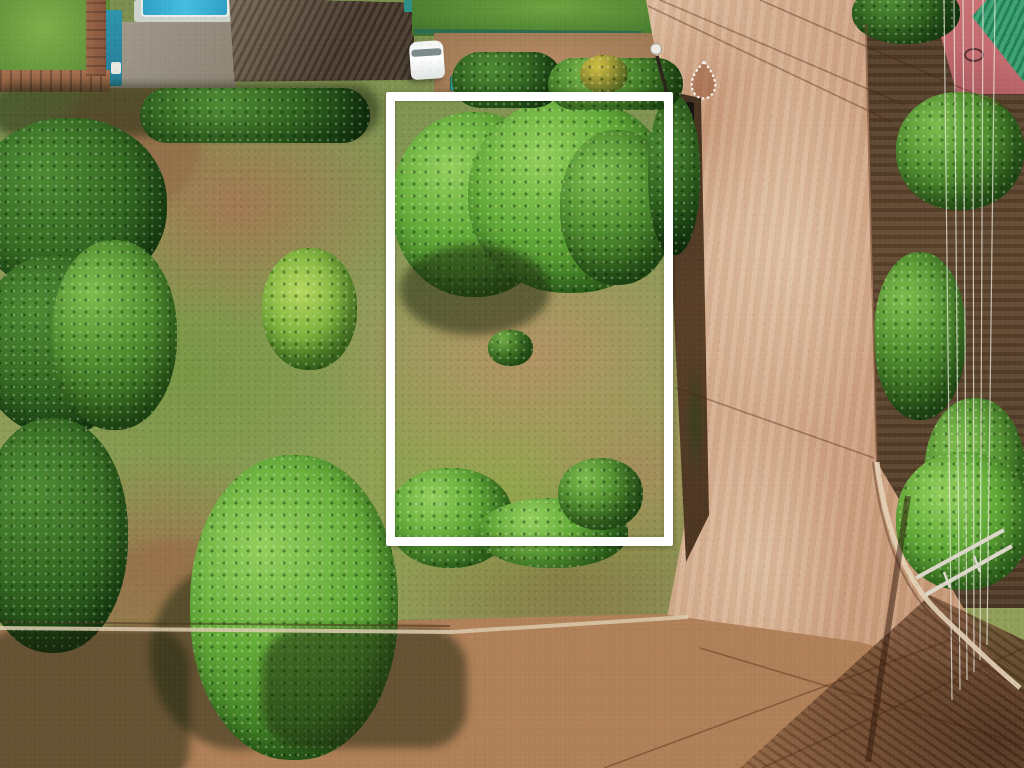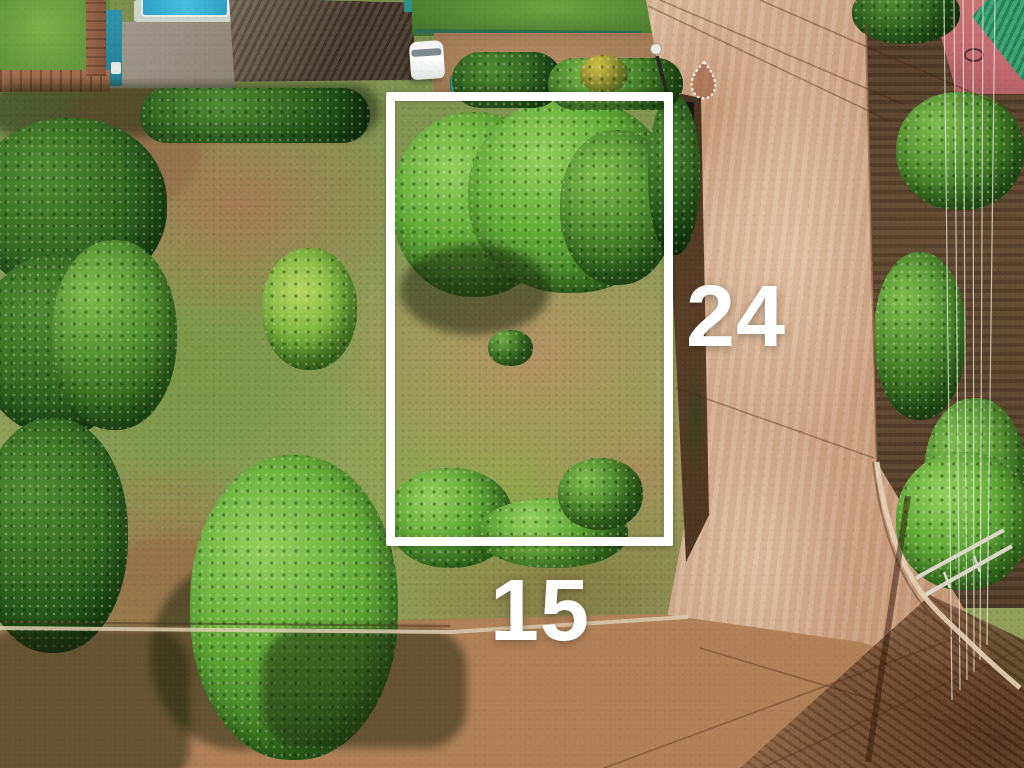--- a/index.html
+++ b/index.html
@@ -237,16 +237,14 @@
       <line x1="916" y1="578" x2="1004" y2="530"></line>
       <line x1="925" y1="595" x2="1012" y2="546"></line>
       <line x1="944" y1="572" x2="950" y2="588" stroke-width="2.5"></line>
       <line x1="974" y1="556" x2="980" y2="572" stroke-width="2.5"></line>
     </g>
   </svg>
 
   <div class="abs grain"></div>
 
   <div class="abs plot-outline"></div>
-  <div class="abs dim-label label-24">24</div>
-  <div class="abs dim-label label-15">15</div>
 
 </div>
 
 </body></html>

